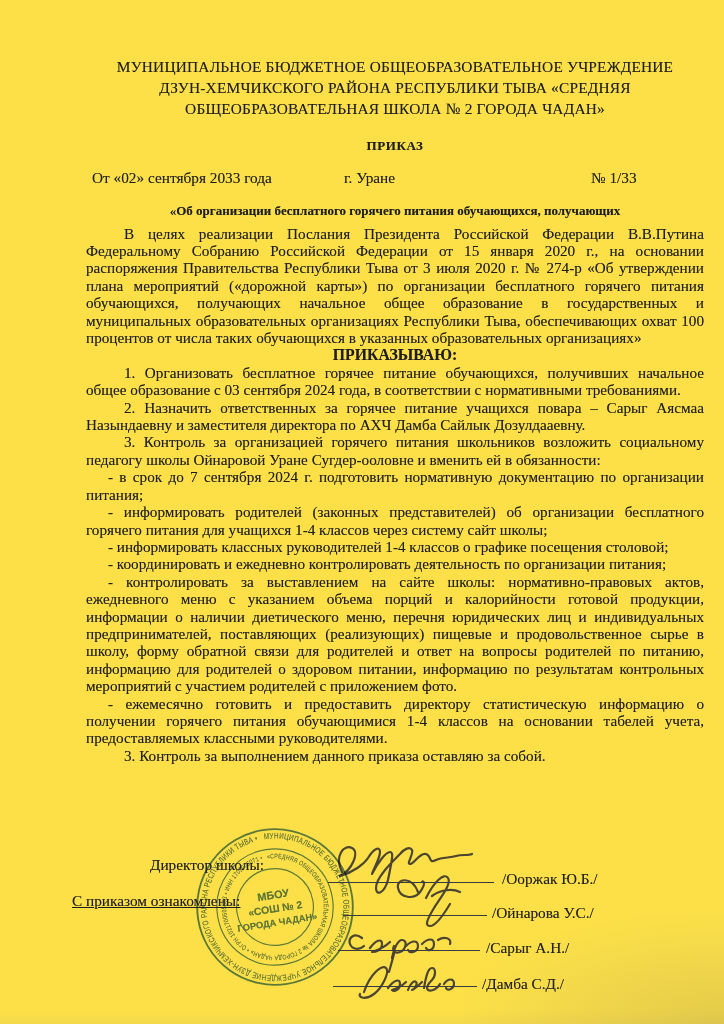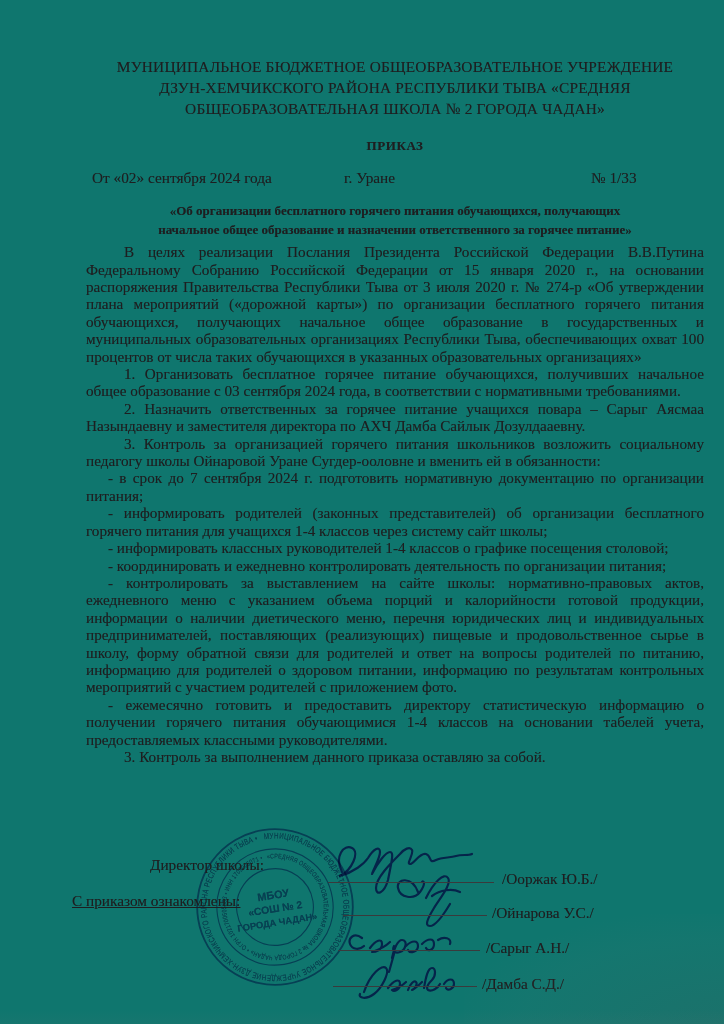--- a/index.html
+++ b/index.html
@@ -1,19 +1,19 @@
 <!DOCTYPE html>
 <html lang="ru"><head>
 <meta charset="utf-8">
 <style>
   html,body{margin:0;padding:0;}
   body{width:724px;height:1024px;background:#e9e9e9;}
   .page{
     position:relative;width:724px;height:1024px;overflow:hidden;
-    background:#0f766e;
+    background:#fde047;
     font-family:"Liberation Serif", serif;
     color:#1e1e20;
     text-shadow:0 0 .5px rgba(30,30,32,.45);
   }
   .content{position:absolute;left:86px;right:20px;top:56px;}
   .header-line{text-align:center;font-size:15.4px;line-height:21px;letter-spacing:.2px;}
   .doc-type{text-align:center;font-weight:bold;font-size:13px;margin-top:19px;letter-spacing:.6px;}
   .date-row{position:relative;height:18px;margin-top:15px;font-size:15.3px;}
   .date-row .date{position:absolute;left:6px;top:0;}
   .date-row .city{position:absolute;left:258px;top:0;}
@@ -65,32 +65,32 @@
 <div class="page">
   <div class="content">
 
     <div class="header-line">МУНИЦИПАЛЬНОЕ БЮДЖЕТНОЕ ОБЩЕОБРАЗОВАТЕЛЬНОЕ УЧРЕЖДЕНИЕ</div>
     <div class="header-line">ДЗУН-ХЕМЧИКСКОГО РАЙОНА РЕСПУБЛИКИ ТЫВА «СРЕДНЯЯ</div>
     <div class="header-line">ОБЩЕОБРАЗОВАТЕЛЬНАЯ ШКОЛА № 2 ГОРОДА ЧАДАН»</div>
 
     <div class="doc-type">ПРИКАЗ</div>
 
     <div class="date-row">
-      <span class="date">От «02» сентября 2024 года</span>
+      <span class="date">От «02» сентября 2033 года</span>
       <span class="city">г. Уране</span>
       <span class="number">№ 1/33</span>
     </div>
 
     <div class="doc-title">
       <div>«Об организации бесплатного горячего питания обучающихся, получающих</div>
-      <div>начальное общее образование и назначении ответственного за горячее питание»</div>
     </div>
 
     <div class="bodytext">
       <p class="para">В целях реализации Послания Президента Российской Федерации В.В.Путина Федеральному Собранию Российской Федерации от 15 января 2020 г., на основании распоряжения Правительства Республики Тыва от 3 июля 2020 г. № 274-р «Об утверждении плана мероприятий («дорожной карты») по организации бесплатного горячего питания обучающихся, получающих начальное общее образование в государственных и муниципальных образовательных организациях Республики Тыва, обеспечивающих охват 100 процентов от числа таких обучающихся в указанных образовательных организациях»</p>
+      <p class="order-heading">ПРИКАЗЫВАЮ:</p>
       <p class="item num">1. Организовать бесплатное горячее питание обучающихся, получивших начальное общее образование с 03 сентября 2024 года, в соответствии с нормативными требованиями.</p>
       <p class="item num">2. Назначить ответственных за горячее питание учащихся повара – Сарыг Аясмаа Назындаевну и заместителя директора по АХЧ Дамба Сайлык Дозулдааевну.</p>
       <p class="item num">3. Контроль за организацией горячего питания школьников возложить социальному педагогу школы Ойнаровой Уране Сугдер-ооловне и вменить ей в обязанности:</p>
       <p class="item dash">- в срок до 7 сентября 2024 г. подготовить нормативную документацию по организации питания;</p>
       <p class="item dash">- информировать родителей (законных представителей) об организации бесплатного горячего питания для учащихся 1-4 классов через систему сайт школы;</p>
       <p class="item dash">- информировать классных руководителей 1-4 классов о графике посещения столовой;</p>
       <p class="item dash">- координировать и ежедневно контролировать деятельность по организации питания;</p>
       <p class="item dash">- контролировать за выставлением на сайте школы: нормативно-правовых актов, ежедневного меню с указанием объема порций и калорийности готовой продукции, информации о наличии диетического меню, перечня юридических лиц и индивидуальных предпринимателей, поставляющих (реализующих) пищевые и продовольственное сырье в школу, форму обратной связи для родителей и ответ на вопросы родителей по питанию, информацию для родителей о здоровом питании, информацию по результатам контрольных мероприятий с участием родителей с приложением фото.</p>
       <p class="item dash">- ежемесячно готовить и предоставить директору статистическую информацию о получении горячего питания обучающимися 1-4 классов на основании табелей учета, предоставляемых классными руководителями.</p>
       <p class="item num">3. Контроль за выполнением данного приказа оставляю за собой.</p>

